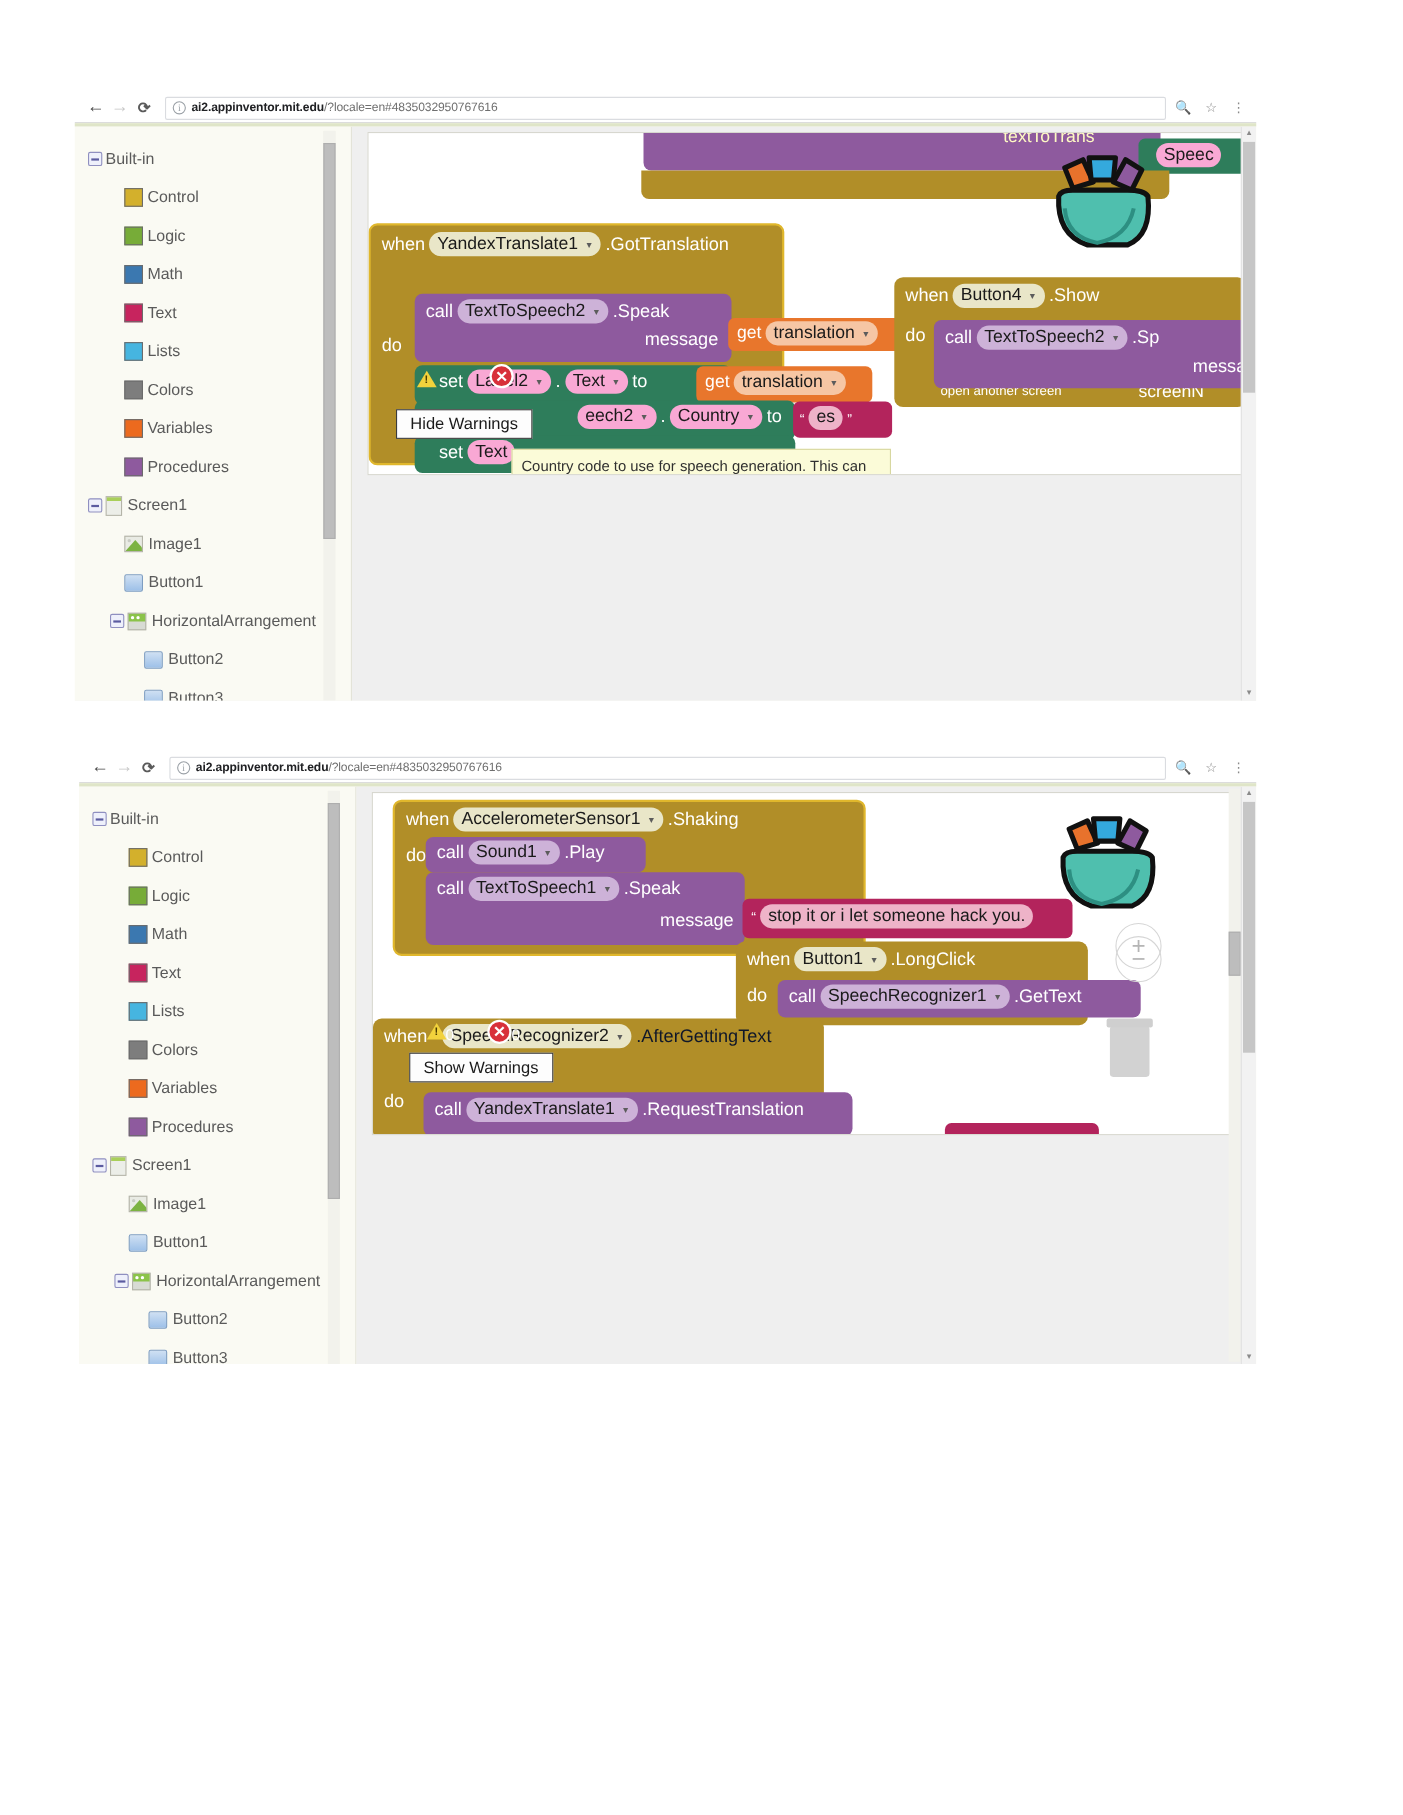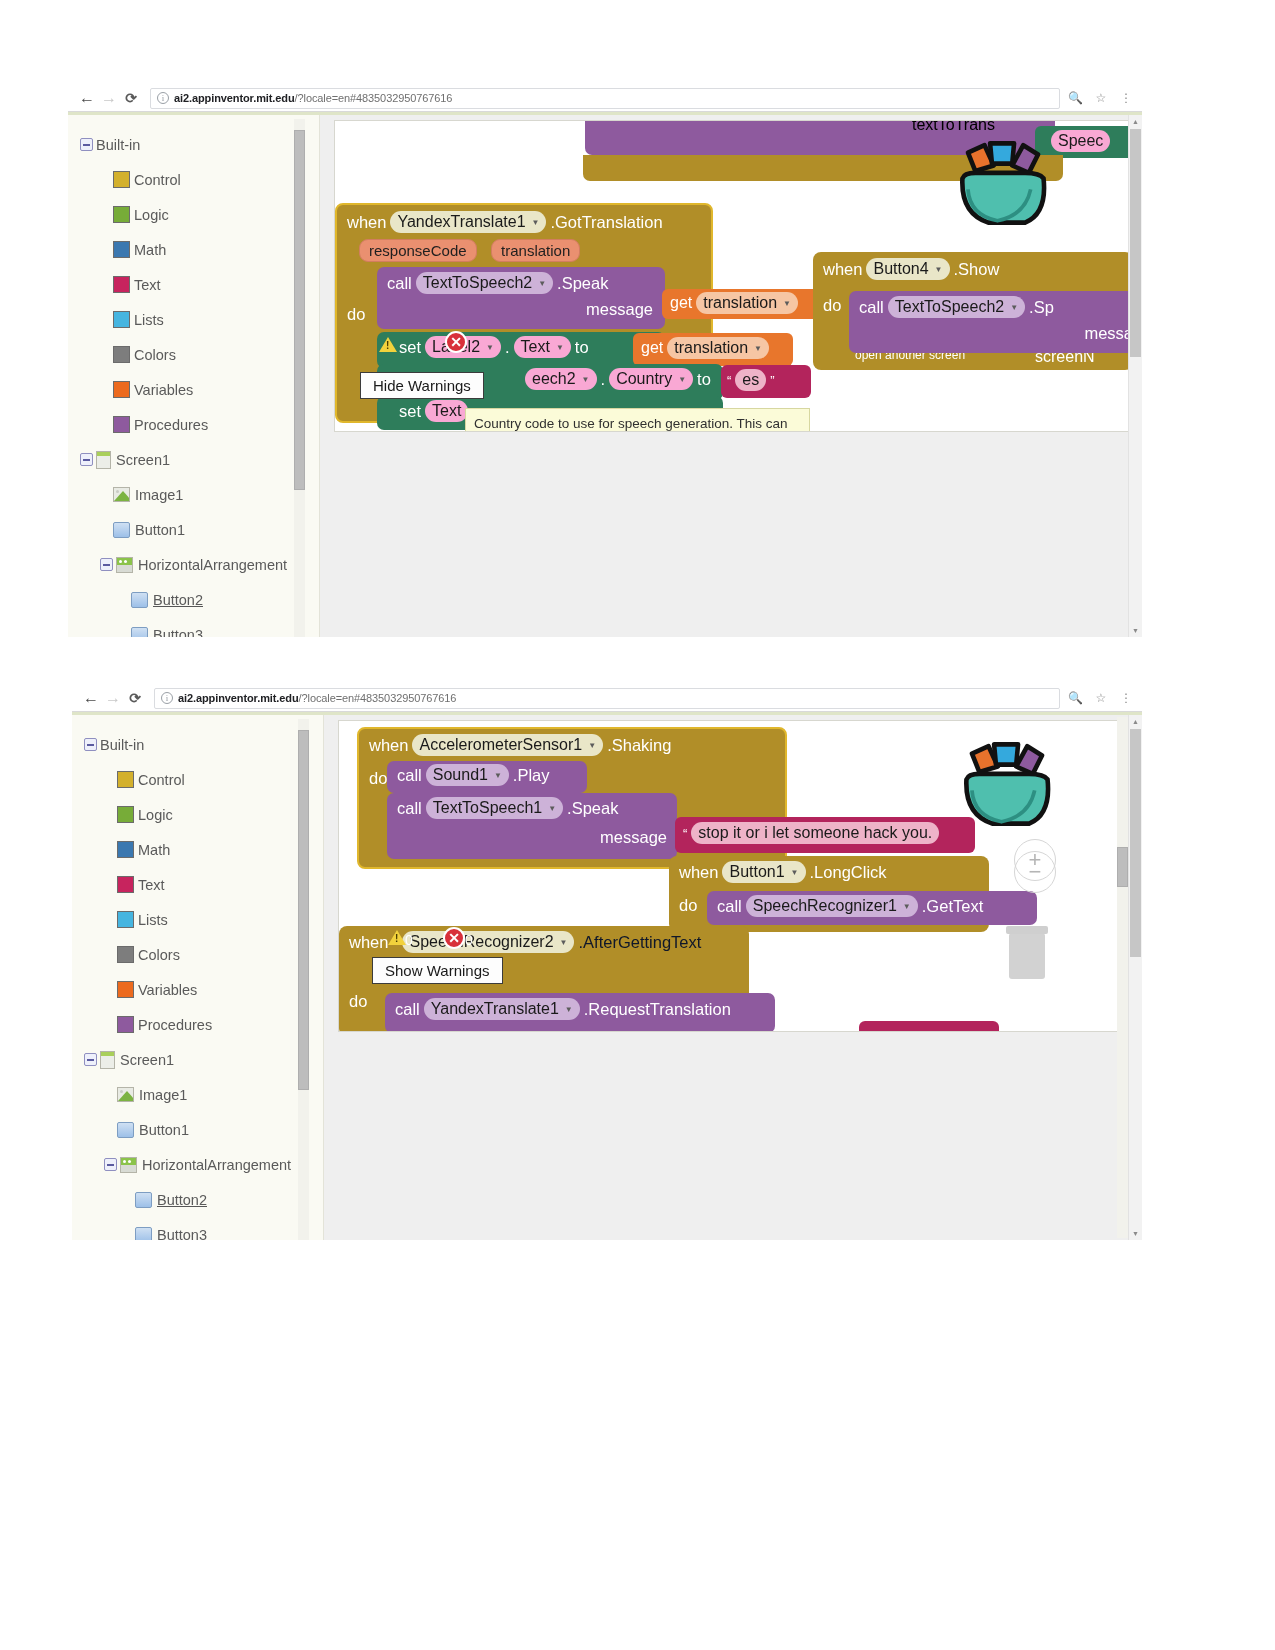--- a/index.html
+++ b/index.html
@@ -131,21 +131,21 @@
   .ico-harr {
     width:17px;height:16px;flex:0 0 17px;margin-right:5px;
     background:#d8dbd4;border:1px solid #b4b4a8;position:relative;
   }
   .ico-harr:before{content:"";position:absolute;left:0;top:0;right:0;height:7px;background:#8bc34a;}
   .ico-harr:after{content:"";position:absolute;left:2px;top:2px;width:3px;height:3px;border-radius:50%;
     background:#fff;box-shadow:5px 0 0 #fff;}
 
   .d0 { padding-left:8px; }
   .d1 { padding-left:45px; }
-  .d2 { padding-left:63px;text-decoration:underline; }
+  .d2 { padding-left:63px; }
   .d1b { padding-left:28px; }
 
   .sb-vtrack {
     position:absolute; right:14px; top:4px; bottom:0; width:11px;
     background:#f2f2ec;
   }
   .sb-vthumb {
     position:absolute; right:14px; width:11px;
     background:#bdbdbd; border:1px solid #aeaeae;
   }
@@ -357,40 +357,36 @@
       <div class="sb-arrow" style="top:4px">▲</div>
       <div class="sb-vtrack"></div>
       <div class="sb-vthumb" style="top:15px;height:360px"></div>
     </div>
 
     <div class="canvas-wrap">
       <div class="canvas">
 
         <div class="blk" style="left:250px;top:-38px;width:470px;height:72px;background:#8e5a9e;border-radius:7px;">
 
-          <div style="position:absolute;right:60px;top:33px;color:#000000;font-size:16px;">textToTrans</div>
+          <div style="position:absolute;right:60px;top:33px;color:#fef9c3;font-size:16px;">textToTrans</div>
         </div>
 
         <div class="blk" style="left:700px;top:5px;width:120px;height:32px;background:#2e7d5b;border-radius:6px;">
           <span class="field green" style="position:absolute;left:12px;top:4px;">Speec</span>
         </div>
         <div class="blk" style="left:248px;top:34px;width:480px;height:26px;background:#b18e28;border-radius:0 0 7px 7px;"></div>
 
         <div class="blk ctl ctl-b" style="left:0px;top:82px;width:378px;height:220px;border-radius:8px;">
           <div class="row" style="padding:6px 0 0 10px;">
             <span style="color:#fff;font-size:16.5px;">when</span>
             <span class="field">
               <span>YandexTranslate1</span>
               <span class="caret">▼</span>
             </span>
             <span style="color:#fff;font-size:16.5px;">.GotTranslation</span>
-          </div>
-          <div style="padding:6px 0 0 22px;">
-            <span class="param">responseCode</span>
-            <span class="param">translation</span>
           </div>
           <div style="position:absolute;left:10px;top:100px;color:#fff;font-size:16.5px;">do</div>
         </div>
 
         <div class="blk tts-b" style="left:42px;top:146px;width:288px;height:62px;border-radius:7px;">
           <div class="row" style="padding:5px 0 0 10px;">
             <span style="color:#fff;font-size:16.5px;">call</span>
             <span class="field purple">
               <span>TextToSpeech2</span>
               <span class="caret">▼</span>

